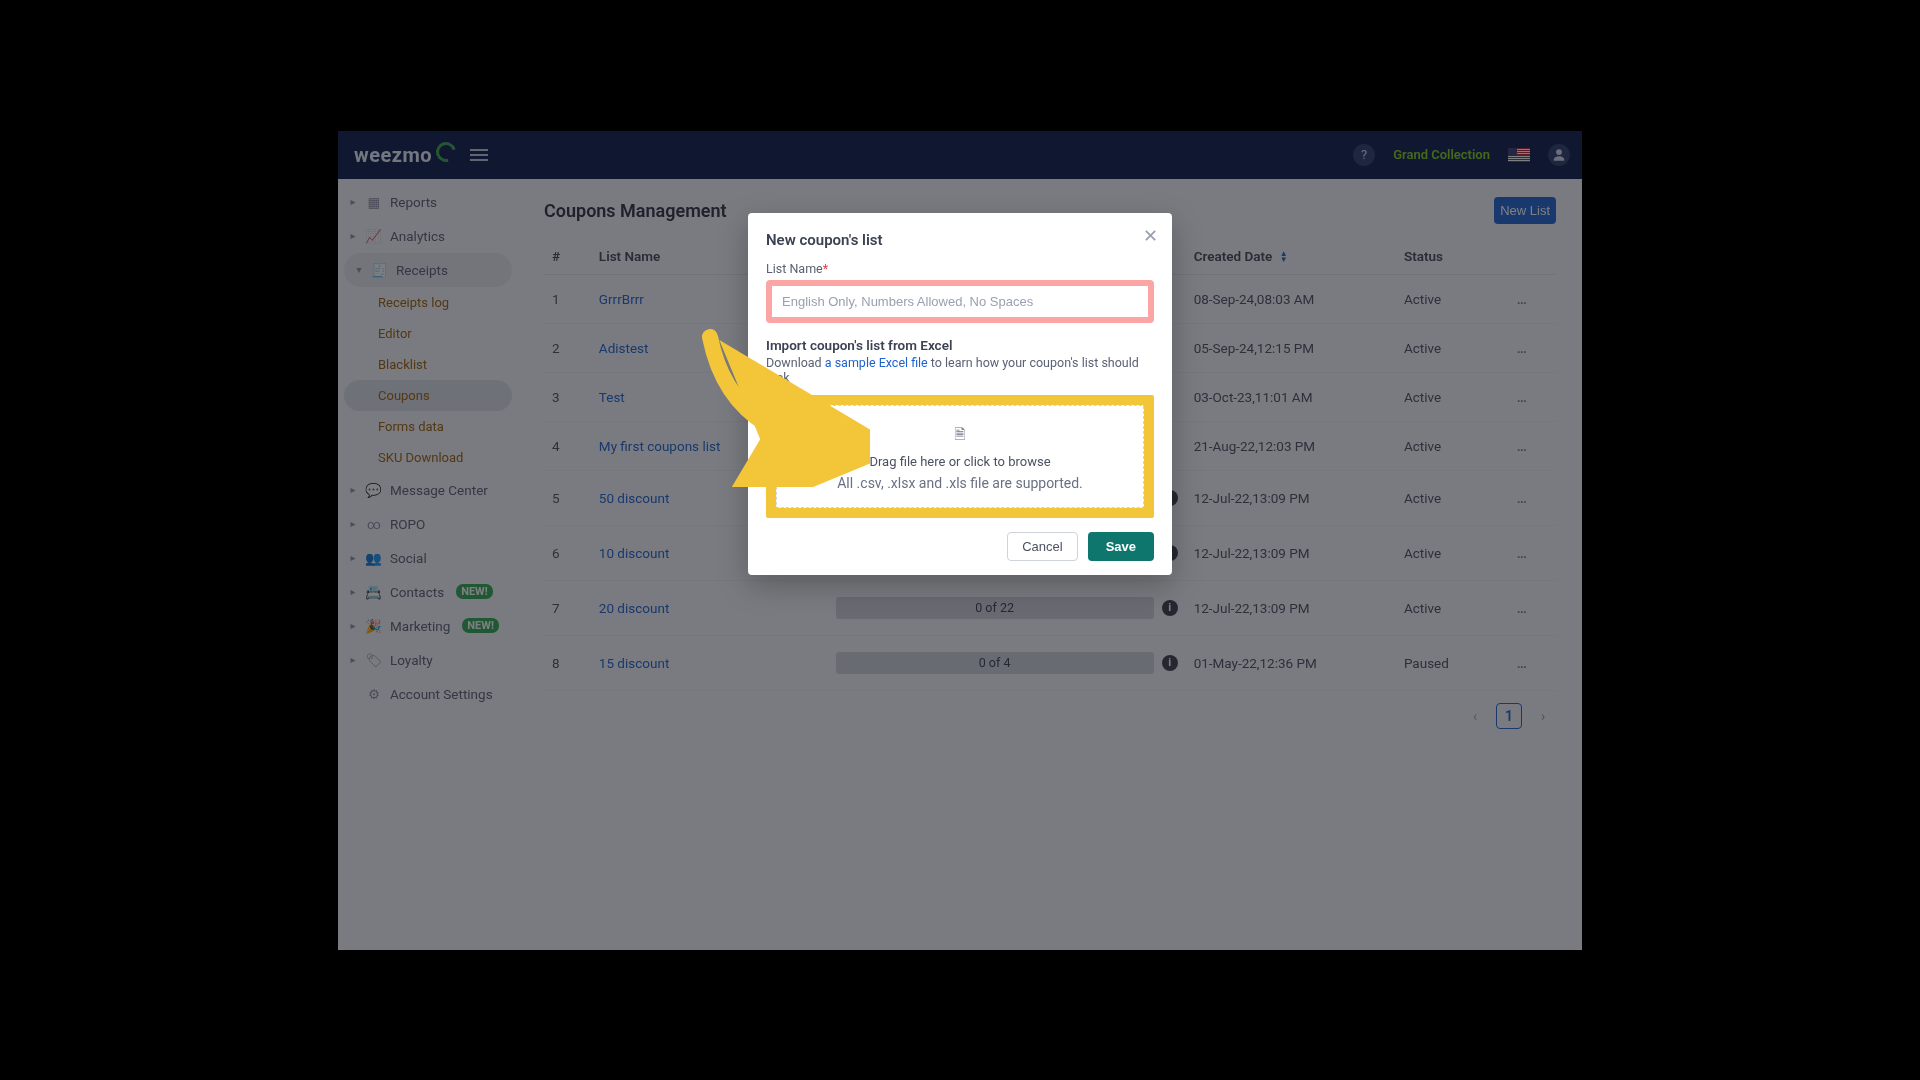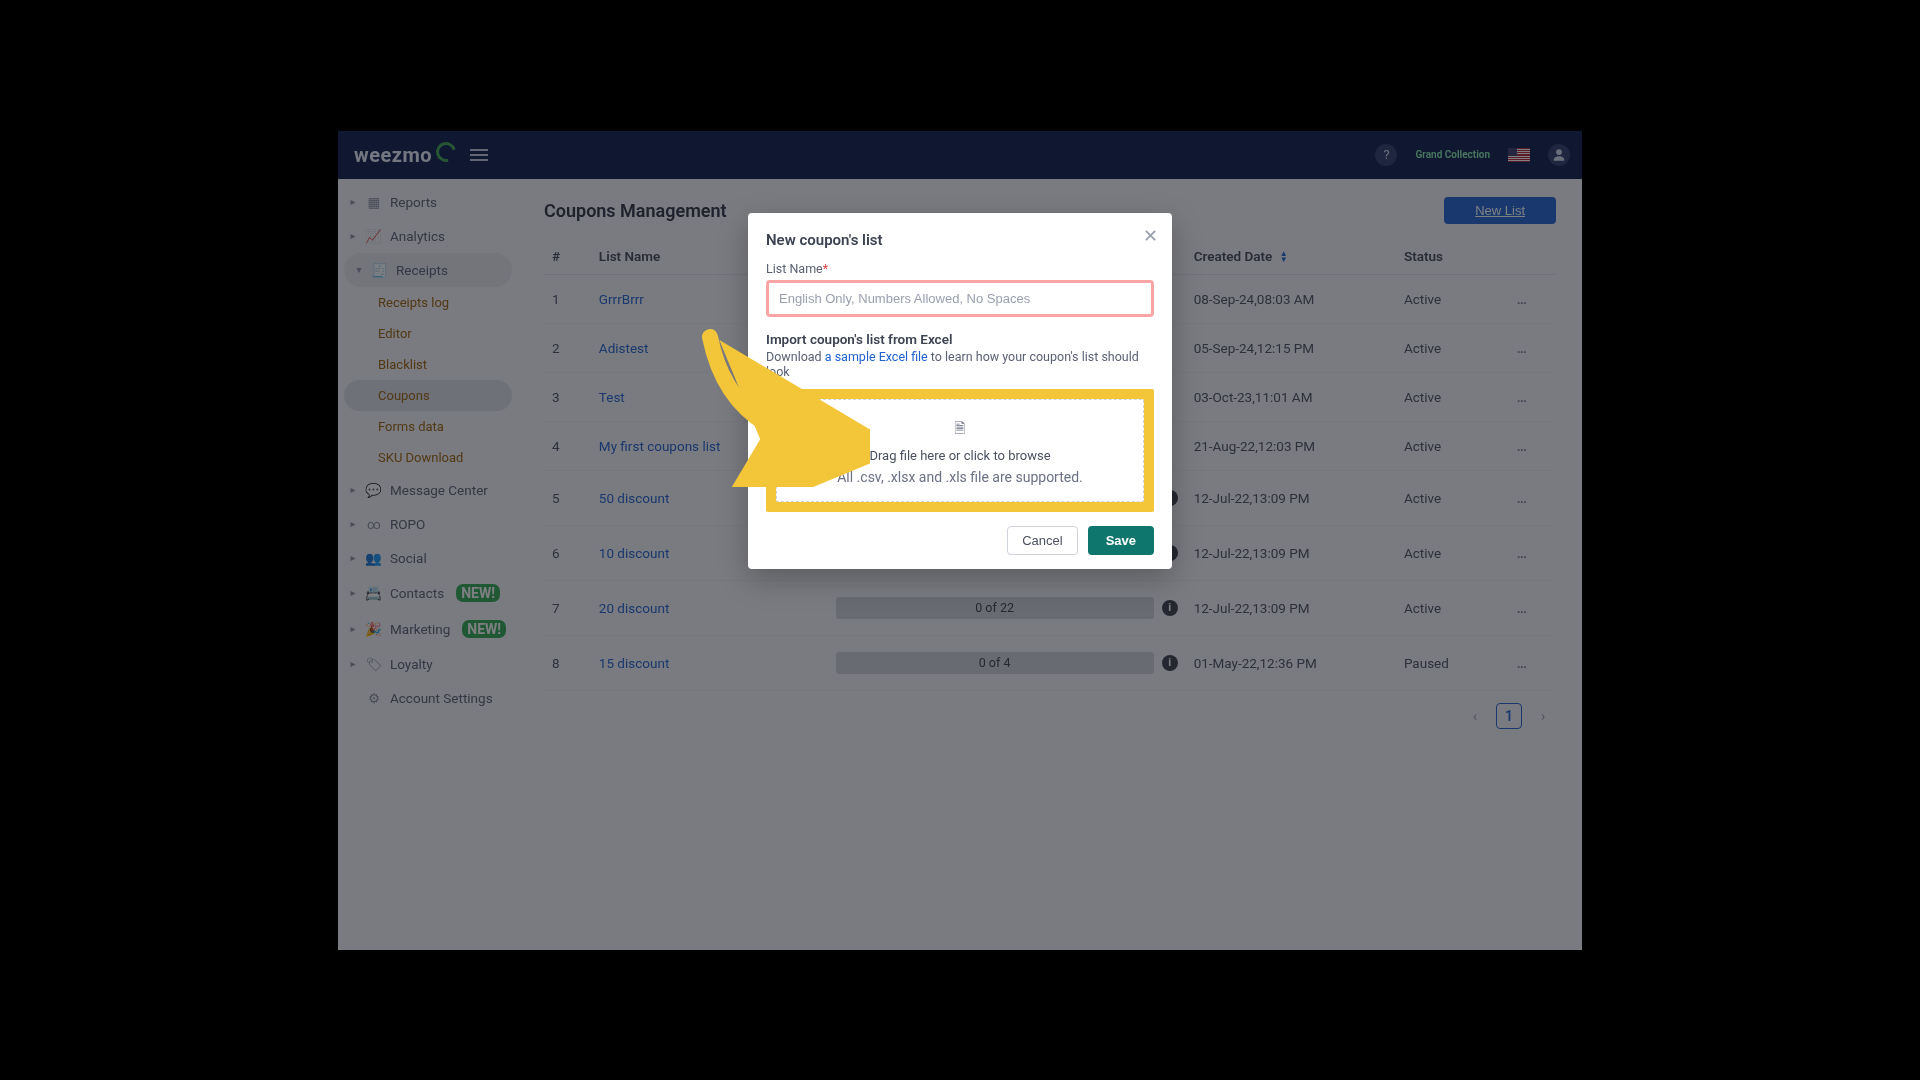--- a/index.html
+++ b/index.html
@@ -37,21 +37,21 @@
     border: 3px solid #3fa14d;
     border-radius: 50%;
     border-right-color: #0b1a4a;
     transform: rotate(30deg);
     margin-left: 2px;
   }
   .hamburger { margin-left: 14px; display: flex; flex-direction: column; gap: 3px; cursor: pointer; }
   .hamburger span { width: 18px; height: 2px; background: #c0c7de; display: block; }
   .top-right { margin-left: auto; display: flex; align-items: center; gap: 18px; }
   .icon-circle { width: 22px; height: 22px; border-radius: 50%; background: #2b3a6a; display:flex; align-items:center; justify-content:center; font-size:13px; color:#d6dbef;}
-  .account-name { font-size: 10px; font-weight:600; color:#86efac;}
+  .account-name { font-size: 13px; font-weight:600; color:#84cc16;}
   .flag { width: 22px; height: 14px; background: linear-gradient(#b22234 0 7.6%, #fff 7.6% 15.3%, #b22234 15.3% 23%, #fff 23% 30.7%, #b22234 30.7% 38.4%, #fff 38.4% 46.1%, #b22234 46.1% 53.8%, #fff 53.8% 61.5%, #b22234 61.5% 69.2%, #fff 69.2% 76.9%, #b22234 76.9% 84.6%, #fff 84.6% 92.3%, #b22234 92.3% 100%); position: relative; border-radius:1px;}
   .flag::before { content:""; position:absolute; left:0; top:0; width:9px; height:8px; background:#3c3b6e; }
   .avatar-icon { width:22px; height:22px; background:#2b3a6a; border-radius:50%; display:flex; align-items:center; justify-content:center;}
   .avatar-icon svg { width:14px; height:14px; fill:#d6dbef;}
 
   
   .body-row { display:flex; height: calc(100% - 48px); }
   .sidebar {
     width: 180px;
     background: #f5f6f8;
@@ -64,35 +64,35 @@
     color:#5b6275; cursor:pointer; font-size:13.5px;
     position: relative;
   }
   .side-item .caret { width:10px; text-align:center; color:#8a90a2; font-size:10px;}
   .side-item .micon { width:16px; display:flex; align-items:center; justify-content:center; color:#8a90a2;}
   .side-item.expanded .caret::before { content:"▾"; }
   .side-item .caret::before { content:"▸"; }
   .side-item.selected-parent { background:#e6e8ee; border-radius:18px; margin: 0 6px; padding-left: 10px;}
   .side-sub { padding: 8px 0 8px 40px; font-size:13px; color:#a16207; cursor:pointer;}
   .side-sub.active { background:#dcdfe7; border-radius:18px; margin: 0 6px; padding-left: 34px;}
-  .badge-new { background:#2fa84f; color:#fff; font-size:14px; padding:1px 5px; border-radius:7px; margin-left:4px; font-weight:700;}
+  .badge-new { background:#2fa84f; color:#fff; font-size:11px; padding:1px 5px; border-radius:7px; margin-left:4px; font-weight:700;}
 
   
   .content {
     flex:1;
     padding: 18px 26px;
     overflow:auto;
   }
   .page-header { display:flex; align-items:center; justify-content:space-between; margin-bottom: 14px;}
   .page-title { font-size: 18px; font-weight: 600; color:#2d3240;}
   .btn-primary {
     background:#1e62d0; color:#fff; border:none; border-radius:4px;
     padding:7px 14px; font-size:13px; cursor:pointer;
   }
-  .btn-primary.sm { padding:6px 31px;text-decoration:underline;}
+  .btn-primary.sm { padding:6px 6px;}
   table.grid { width:100%; border-collapse: collapse; font-size:13.5px; color:#4b5161;}
   table.grid thead th {
     text-align:left; font-weight:600; color:#424854;
     border-bottom:1px solid #e3e5ea; padding:10px 8px;
   }
   table.grid tbody td {
     border-bottom:1px solid #eceef2; padding: 16px 8px;
     vertical-align: middle;
   }
   .list-link { color:#1e62d0; cursor:pointer; }
@@ -123,21 +123,21 @@
     box-shadow: 0 10px 30px rgba(0,0,0,0.25);
     padding: 18px 18px 14px 18px;
     position: relative;
     color:#3b4252;
   }
   .modal h3 { font-size:15px; font-weight:600; margin-bottom:12px;}
   .modal .close { position:absolute; right:14px; top:12px; font-size:18px; color:#9aa0b0; cursor:pointer;}
   .modal label { font-size:12.5px; color:#5b6275; display:block; margin-bottom:4px;}
   .modal label .req { color:#d64545; }
   .modal input[type=text]{
-    width:100%; border:3px solid #fca5a5; border-radius:4px; padding:8px 10px;
+    width:100%; border:6px solid #fca5a5; border-radius:4px; padding:8px 10px;
     font-size:13px; color:#3b4252; background:#fff;
   }
   .modal input::placeholder { color:#9aa0b0; }
   .section-title { font-size:13.5px; font-weight:600; margin-top:14px; color:#3b4252;}
   .section-help { font-size:12.5px; color:#5b6275; margin-top:2px;}
   .section-help a { color:#1e62d0; text-decoration:none; cursor:pointer;}
   .dropzone-frame {
     margin-top:10px;
     border: 6px solid #f3c63a;
     border-radius:2px;

